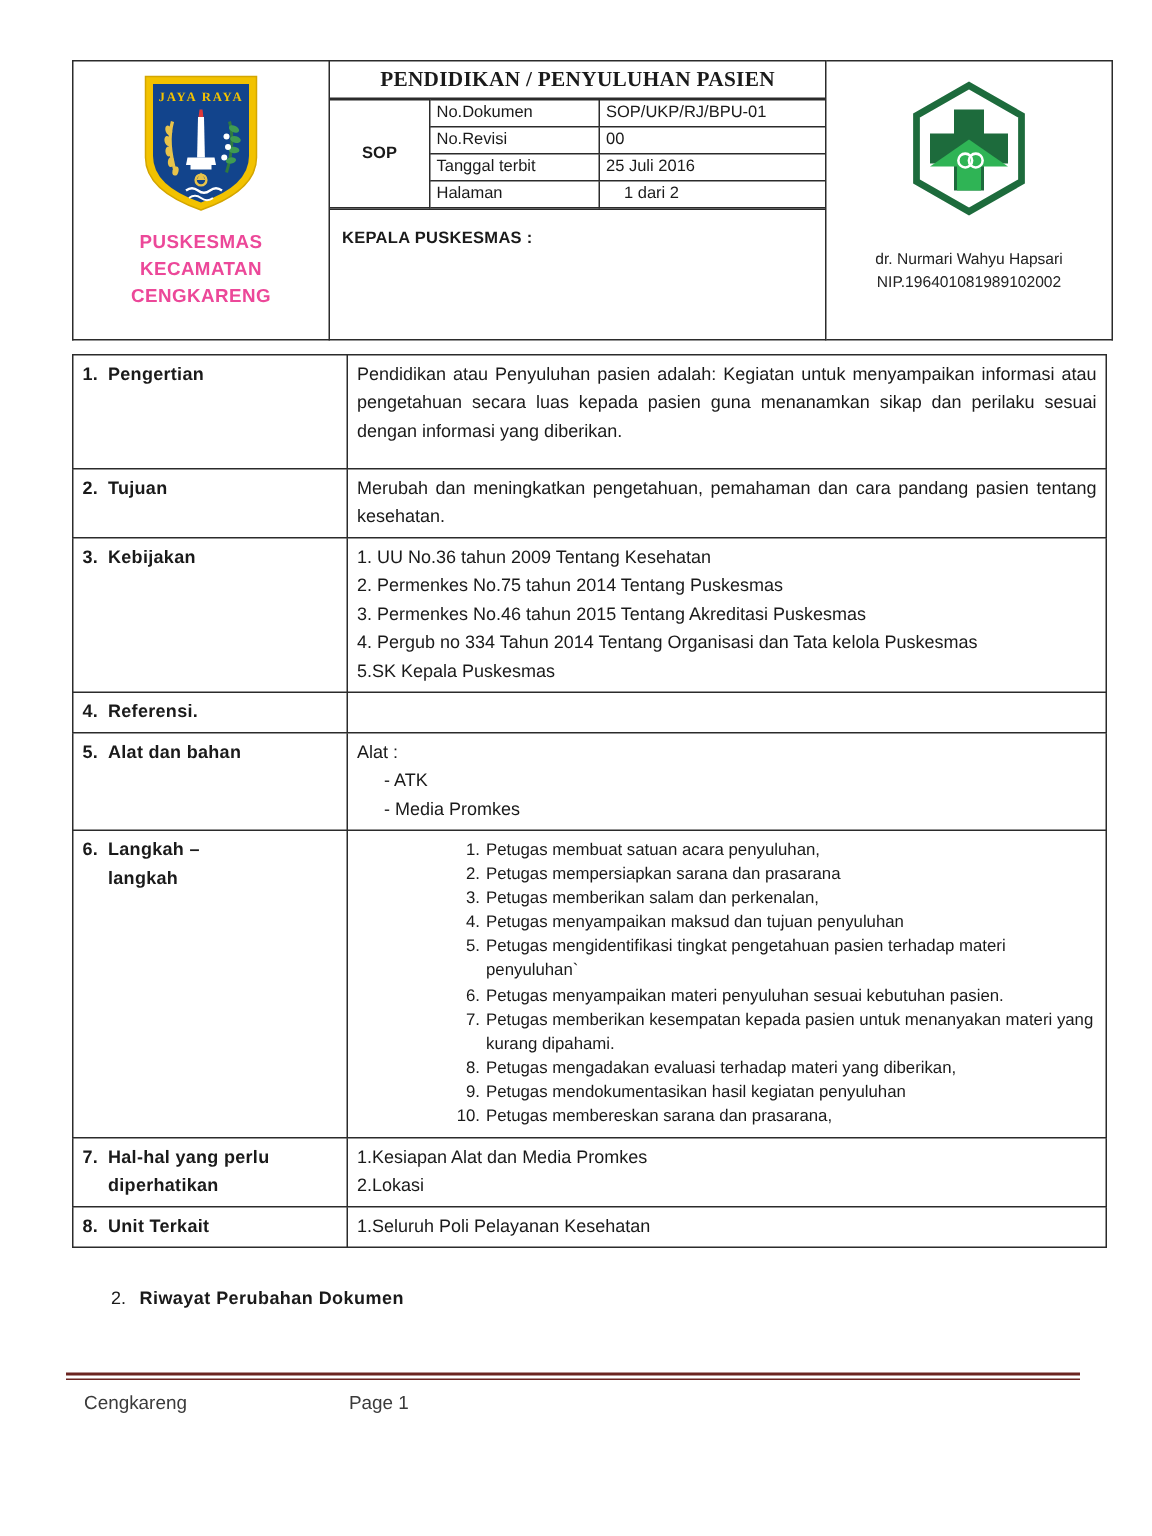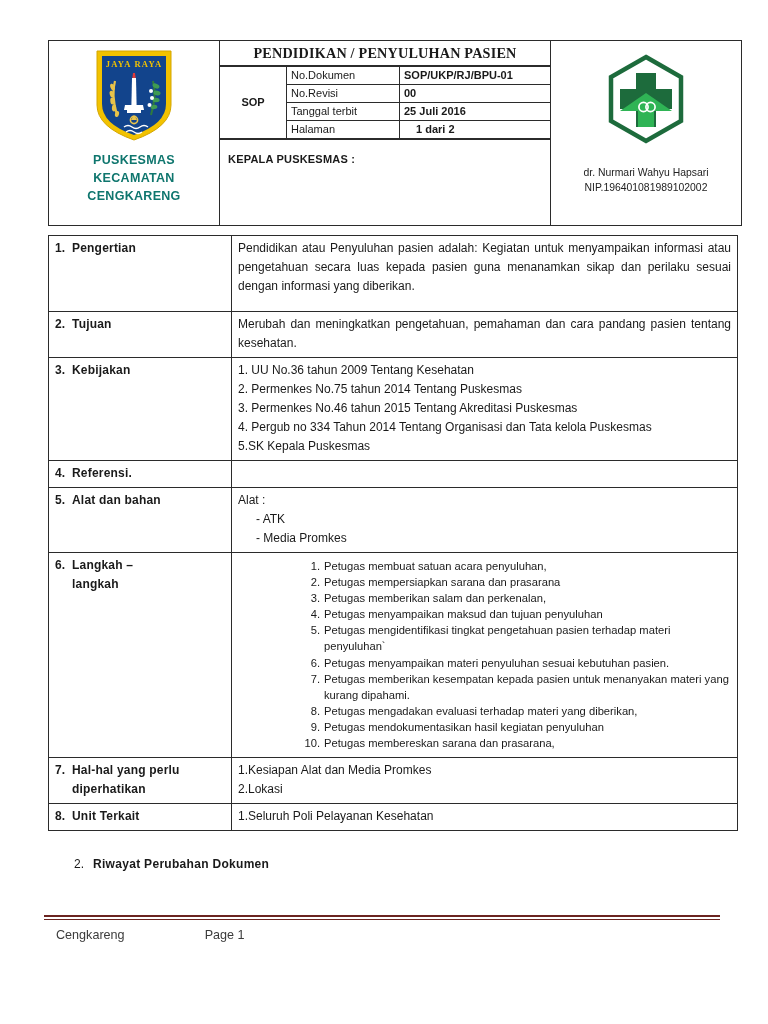--- a/index.html
+++ b/index.html
@@ -47,21 +47,21 @@
     padding-top: 10px !important;
   }
 
   .pkm-name {
     font-size: 12.5px;
     font-weight: bold;
     line-height: 1.45;
     letter-spacing: .3px;
     margin-top: 4px;
     margin-bottom: 20px;
-    color: #0f766e;
+    color: #ec4899;
   }
 
   
   .doc-title {
     font-family: "Liberation Serif", serif;
     font-weight: bold;
     font-size: 14.2px;
     text-align: center;
     padding: 4px 2px 3px 2px;
     border-bottom: 1.6px solid #2b2b2b;
@@ -82,21 +82,21 @@
   }
   td.sop-label {
     width: 58px;
     text-align: center;
     font-weight: bold;
     font-size: 13px;
     border-left: none !important;
     vertical-align: middle;
   }
   td.meta-k { width: 104px; }
-  td.meta-v { border-right: none !important; font-weight: bold; }
+  td.meta-v { border-right: none !important; }
   td.meta-v.halaman { padding-left: 16px; }
   .kepala-row {
     border-top: 1.6px solid #2b2b2b;
     font-size: 11px;
     font-weight: bold;
     padding: 13px 0 0 8px;
     height: 74px;
     box-sizing: border-box;
     letter-spacing: .2px;
   }
@@ -186,21 +186,21 @@
   .footer-text {
     position: absolute;
     left: 56px;
     top: 926px;
     width: 640px;
     font-size: 12.6px;
     color: #3b3b3b;
     line-height: 1.55;
   }
   .footer-line2 { display: flex; }
-  .footer-line2 .pg { margin-left: 80px; }
+  .footer-line2 .pg { margin-left: 108px; }
 </style>
 </head>
 <body>
 
 <div class="page">
 
   <table class="hdr">
       <tbody>
     <tr>
       <td class="cell-logo-left">

